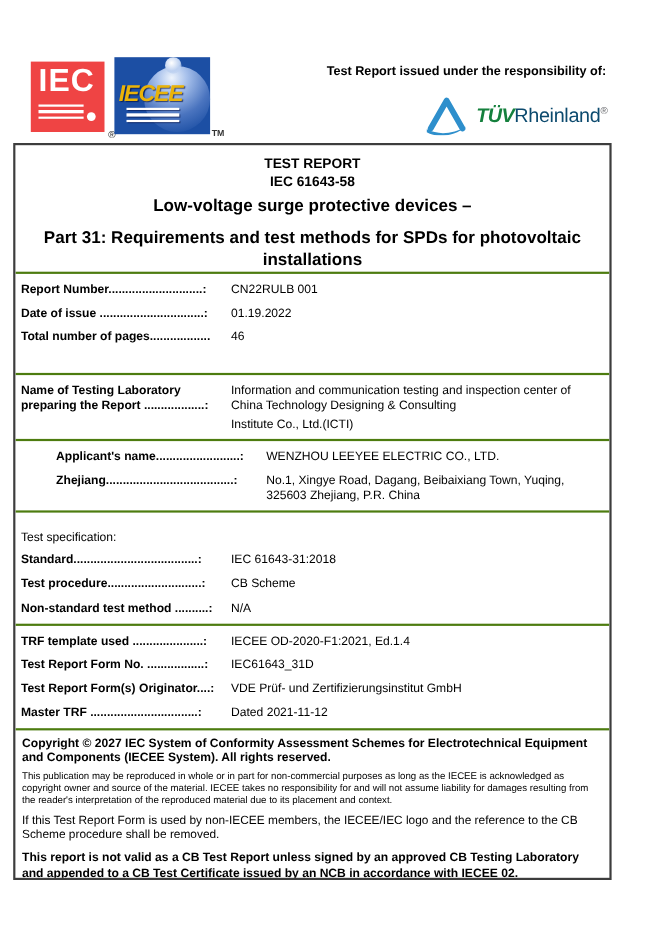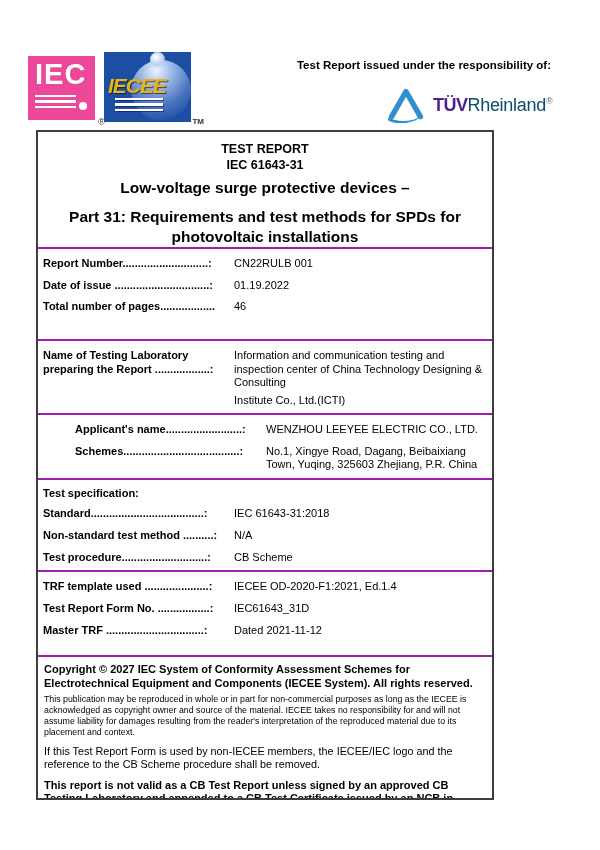--- a/index.html
+++ b/index.html
@@ -2,64 +2,64 @@
 <html><head>
 <meta charset="utf-8">
 <style>
   html,body{margin:0;padding:0;}
   body{
     width:600px;height:850px;background:#ffffff;position:relative;
     font-family:"Liberation Sans",sans-serif;color:#000;overflow:hidden;
     -webkit-font-smoothing:antialiased;
   }
   
-  .iec-logo{position:absolute;left:28px;top:56px;width:67px;height:64px;background:#ec4899;}
+  .iec-logo{position:absolute;left:28px;top:56px;width:67px;height:64px;background:#ef4444;}
   .iec-text{color:#fff;font-weight:bold;font-size:29px;line-height:1;padding:4px 0 0 7px;letter-spacing:1px;}
   .iec-lines{position:absolute;left:7px;bottom:9px;width:41px;}
   .iec-lines span{display:block;height:2.5px;background:#fff;margin-bottom:3px;}
   .iec-dot{position:absolute;left:51px;bottom:10px;width:8px;height:8px;border-radius:50%;background:#fff;}
   .iec-reg{position:absolute;right:-10px;bottom:-7px;font-size:9px;color:#222;}
   .iecee-logo{position:absolute;left:104px;top:52px;width:87px;height:70px;background:#1c4fa4;}
   .iecee-sphere{position:absolute;right:0px;top:8px;width:60px;height:60px;border-radius:50%;
     background:radial-gradient(circle at 42% 18%,#eef4fc 0%,#a9c2ec 22%,#4a74bf 58%,#1c4fa4 88%);}
   .iecee-ball{position:absolute;left:46px;top:0px;width:15px;height:15px;border-radius:50%;
     background:radial-gradient(circle at 40% 35%,#ffffff 0%,#bcd0f0 55%,rgba(28,79,164,0) 100%);}
   .iecee-text{position:absolute;left:4px;top:22px;color:#eab308;font-weight:bold;font-style:italic;
     font-size:21px;letter-spacing:-1px;text-shadow:1px 1px 1px rgba(0,10,60,.65);}
   .iecee-lines{position:absolute;left:11px;bottom:8px;width:48px;}
   .iecee-lines span{display:block;height:2.5px;background:#fff;margin-bottom:3px;box-shadow:1px 1px 0 rgba(0,10,60,.5);}
   .iecee-tm{position:absolute;right:-13px;bottom:-4px;font-size:8px;color:#333;font-weight:bold;}
   .resp-text{position:absolute;left:276px;top:59px;width:296px;text-align:center;
     font-weight:bold;font-size:11.5px;}
   .tuv-logo{position:absolute;left:386px;top:87px;display:flex;align-items:center;}
   .tuv-words{margin-left:7px;font-size:18px;white-space:nowrap;}
-  .tuv-bold{font-weight:bold;color:#4c1d95;letter-spacing:-0.5px;}
+  .tuv-bold{font-weight:bold;color:#15803d;letter-spacing:-0.5px;font-style:italic;}
   .tuv-reg-word{color:#0c4a6e;letter-spacing:-0.3px;}
   .tuv-r{font-size:9px;color:#66676b;vertical-align:super;}
   
-  .doc-box{position:absolute;left:36px;top:130px;width:458px;height:670px;
+  .doc-box{position:absolute;left:12px;top:130px;width:544px;height:670px;
     border:2px solid #3d3d3d;box-sizing:border-box;overflow:hidden;background:#fff;}
-  .sec{border-top:2px solid #a21caf;}
+  .sec{border-top:2px solid #4d7c0f;}
   .sec:first-child{border-top:none;}
   
   .sec-title{min-height:105px;padding-top:9px;text-align:center;}
   .t-sm{font-size:12.5px;font-weight:bold;line-height:1.3;}
   .t-lg{font-size:15.5px;font-weight:bold;line-height:1.3;margin-top:4px;}
   .t-lg2{font-size:15.5px;font-weight:bold;line-height:1.3;margin-top:9px;padding:0 12px;}
   
   .frow{display:flex;align-items:flex-start;padding:0 5px;font-size:11px;line-height:1.25;margin-top:8px;}
   .flabel{flex:0 0 186px;font-weight:bold;overflow:hidden;white-space:nowrap;}
   .flabel.wrap{white-space:normal;}
   .fvalue{flex:1;padding-left:5px;}
   .sec-info{min-height:84px;padding-bottom:6px;}
   .sec-lab{min-height:43px;padding-bottom:5px;}
   .sec-app{min-height:48px;padding-bottom:6px;padding-left:32px;}
   .sec-spec{min-height:80px;padding-bottom:6px;}
   .sec-trf{min-height:77px;padding-bottom:6px;}
-  .spec-head{font-size:11px;font-weight:bold;padding:7px 5px 0 5px;}
+  .spec-head{font-size:11px;font-weight:normal;padding:17px 5px 0 5px;}
   .v2{margin-top:4px;}
   
   .sec-copy{min-height:124px;padding:4px 6px 6px 6px;}
   .copy-bold{font-size:11px;font-weight:bold;line-height:1.2;margin:2px 0 0 0;}
   .copy-small{font-size:8.8px;line-height:1.25;margin:4px 0 0 0;}
   .copy-reg{font-size:10.8px;line-height:1.25;margin:7px 0 0 0;}
   .copy-bold2{font-size:11px;font-weight:bold;line-height:1.25;margin:7px 0 0 0;}
   .sec-disc{min-height:73px;padding:5px 6px 6px 6px;}
 </style>
 </head>
@@ -97,21 +97,21 @@
   </svg>
   <div class="tuv-words">
     <span class="tuv-bold">TÜV</span><span class="tuv-reg-word">Rheinland</span><span class="tuv-r">®</span>
   </div>
 </div>
 
 <div class="doc-box">
 
   <div class="sec sec-title">
     <div class="t-sm">TEST REPORT</div>
-    <div class="t-sm">IEC 61643-31</div>
+    <div class="t-sm">IEC 61643-58</div>
     <div class="t-lg">Low-voltage surge protective devices –</div>
     <div class="t-lg2">Part 31: Requirements and test methods for SPDs for photovoltaic installations</div>
   </div>
 
   <div class="sec sec-info">
     <div class="frow">
       <div class="flabel">Report Number............................:</div>
       <div class="fvalue">CN22RULB 001</div>
     </div>
     <div class="frow">
@@ -136,49 +136,53 @@
       </div>
     </div>
   </div>
 
   <div class="sec sec-app">
     <div class="frow">
       <div class="flabel">Applicant's name.........................:</div>
       <div class="fvalue">WENZHOU LEEYEE ELECTRIC CO., LTD.</div>
     </div>
     <div class="frow">
-      <div class="flabel">Schemes......................................:</div>
+      <div class="flabel">Zhejiang......................................:</div>
       <div class="fvalue">No.1, Xingye Road, Dagang, Beibaixiang Town, Yuqing, 325603 Zhejiang, P.R. China</div>
     </div>
   </div>
 
   <div class="sec sec-spec">
     <div class="spec-head">Test specification:</div>
     <div class="frow">
       <div class="flabel">Standard.....................................:</div>
       <div class="fvalue">IEC 61643-31:2018</div>
     </div>
     <div class="frow">
+      <div class="flabel">Test procedure............................:</div>
+      <div class="fvalue">CB Scheme</div>
+    </div>
+    <div class="frow">
       <div class="flabel">Non-standard test method ..........:</div>
       <div class="fvalue">N/A</div>
     </div>
-    <div class="frow">
-      <div class="flabel">Test procedure............................:</div>
-      <div class="fvalue">CB Scheme</div>
-    </div>
   </div>
 
   <div class="sec sec-trf">
     <div class="frow">
       <div class="flabel">TRF template used .....................:</div>
       <div class="fvalue">IECEE OD-2020-F1:2021, Ed.1.4</div>
     </div>
     <div class="frow">
       <div class="flabel">Test Report Form No. .................:</div>
       <div class="fvalue">IEC61643_31D</div>
+    </div>
+    <div class="frow">
+      <div class="flabel">Test Report Form(s) Originator....:</div>
+      <div class="fvalue">VDE Prüf- und Zertifizierungsinstitut GmbH</div>
     </div>
     <div class="frow">
       <div class="flabel">Master TRF ................................:</div>
       <div class="fvalue">Dated 2021-11-12</div>
     </div>
   </div>
 
   <div class="sec sec-copy">
     <p class="copy-bold">Copyright © 2027 IEC System of Conformity Assessment Schemes for Electrotechnical Equipment and Components (IECEE System). All rights reserved.</p>
     <p class="copy-small">This publication may be reproduced in whole or in part for non-commercial purposes as long as the IECEE is acknowledged as copyright owner and source of the material. IECEE takes no responsibility for and will not assume liability for damages resulting from the reader's interpretation of the reproduced material due to its placement and context.</p>

